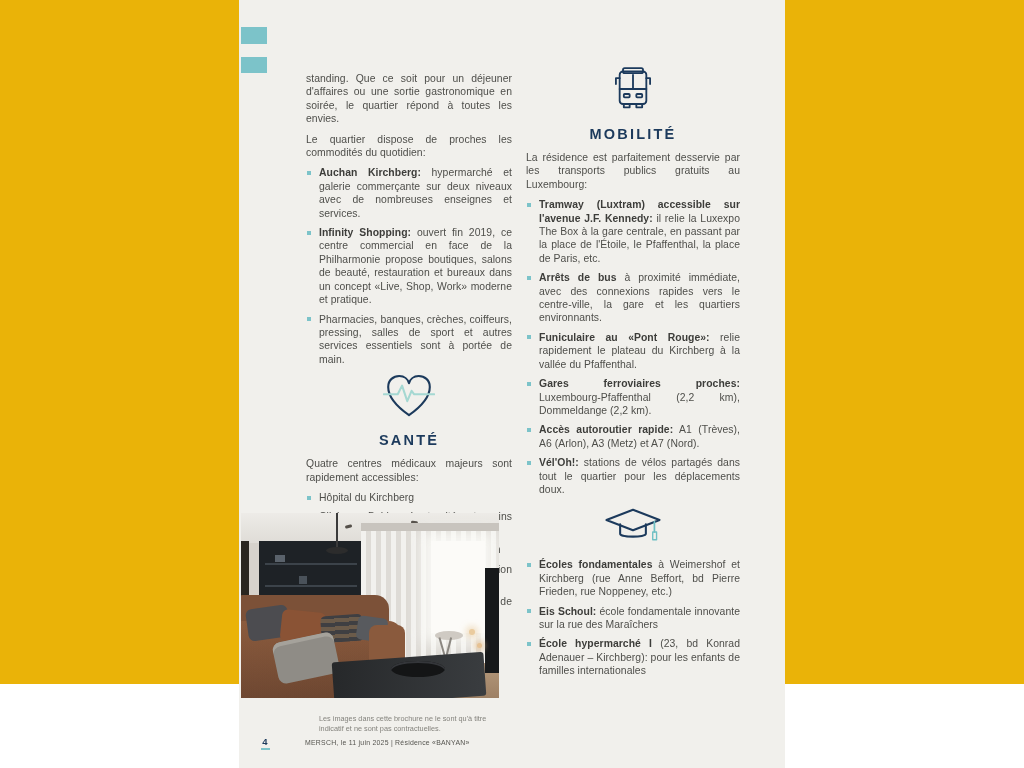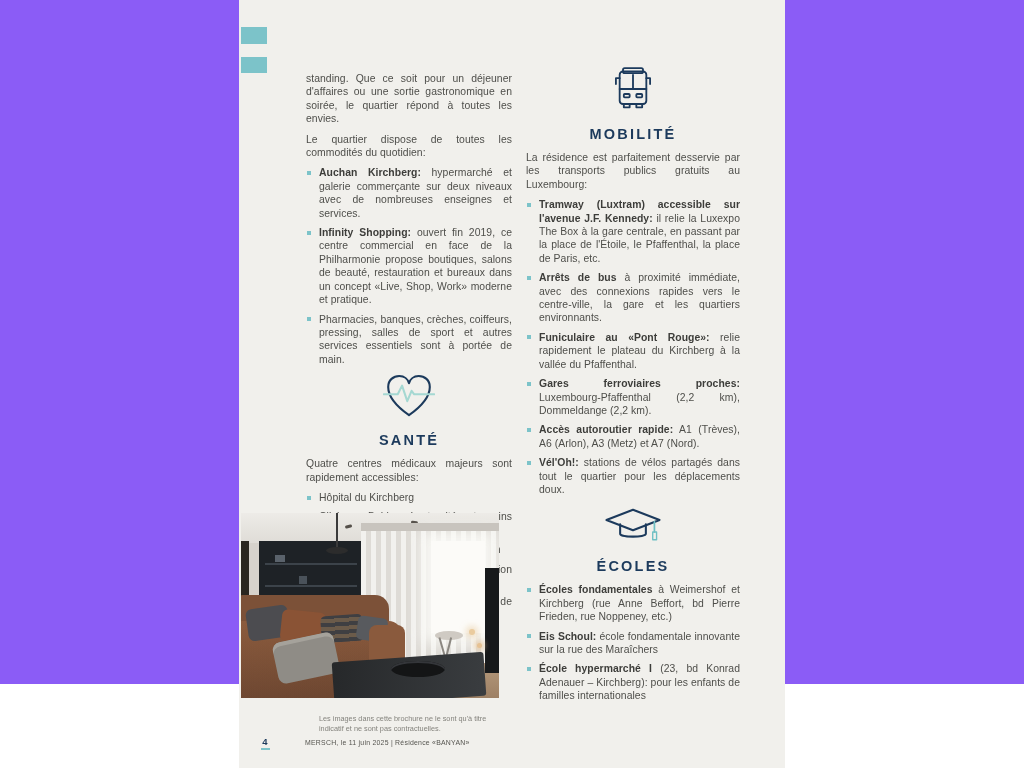--- a/index.html
+++ b/index.html
@@ -1,17 +1,17 @@
 <!DOCTYPE html>
 <html><head>
 <meta charset="utf-8">
 <style>
   html,body{margin:0;padding:0;background:#ffffff;width:1024px;height:768px;overflow:hidden;
     font-family:"Liberation Sans",sans-serif;-webkit-font-smoothing:antialiased;}
-  .canvas{position:relative;width:1024px;height:684px;background:#8b5cf6;}
+  .canvas{position:relative;width:1024px;height:684px;background:#eab308;}
   .page{position:absolute;left:239px;top:0;width:546px;height:768px;background:#f1f0ec;}
   .edge-rect{position:absolute;left:2px;width:26px;background:#7cc3c9;}
   .edge-rect.r1{top:27px;height:17px;}
   .edge-rect.r2{top:57px;height:16px;}
 
   .col{position:absolute;}
   .col.left{left:67px;top:72px;width:206px;}
   .col.right{left:287px;top:60px;width:214px;}
 
   .body{font-size:10.4px;line-height:13.4px;color:#4e4e4a;margin:0 0 7px 0;letter-spacing:.05px;}
@@ -44,21 +44,21 @@
 
 <div class="canvas">
   <div class="page">
 
     <div class="edge-rect r1"></div>
     <div class="edge-rect r2"></div>
 
     <div class="col left">
       <p class="body just">standing. Que ce soit pour un déjeuner d'affaires ou une sortie gastronomique en soirée, le quartier répond à toutes les envies.</p>
 
-      <p class="body just">Le quartier dispose de toutes les commodités du quotidien:</p>
+      <p class="body just">Le quartier dispose de proches les commodités du quotidien:</p>
 
       <ul class="bullets">
         <li class="bullet">
           <b>Auchan Kirchberg:</b><span> hypermarché et galerie commerçante sur deux niveaux avec de nombreuses enseignes et services.</span>
         </li>
         <li class="bullet">
           <b>Infinity Shopping:</b><span> ouvert fin 2019, ce centre commercial en face de la Philharmonie propose boutiques, salons de beauté, restauration et bureaux dans un concept «Live, Shop, Work» moderne et pratique.</span>
         </li>
         <li class="bullet">
           <b></b><span>Pharmacies, banques, crèches, coiffeurs, pressing, salles de sport et autres services essentiels sont à portée de main.</span>
@@ -170,21 +170,20 @@
       </ul>
 
       <div class="icon-wrap" style="margin-top:10px;">
         <svg width="60" height="40" viewBox="0 0 70 46" fill="none" stroke-linejoin="round" stroke-linecap="round">
           <polygon points="35,4 66,16 35,28 4,16" stroke="#1c3a5c" stroke-width="2.4" fill="none"></polygon>
           <path d="M20 21 L20 32 C20 36.5 50 36.5 50 32 L50 21" stroke="#1c3a5c" stroke-width="2.4" fill="none"></path>
           <path d="M60 18 L60 30" stroke="#6fc0c4" stroke-width="2"></path>
           <rect x="58" y="30" width="4.5" height="9" stroke="#6fc0c4" stroke-width="1.6" fill="none"></rect>
         </svg>
       </div>
-      <h2 class="section-title">ÉCOLES</h2>
 
       <ul class="bullets">
         <li class="bullet">
           <b>Écoles fondamentales</b><span> à Weimershof et Kirchberg (rue Anne Beffort, bd Pierre Frieden, rue Noppeney, etc.)</span>
         </li>
         <li class="bullet">
           <b>Eis Schoul:</b><span> école fondamentale innovante sur la rue des Maraîchers</span>
         </li>
         <li class="bullet">
           <b>École hypermarché I</b><span> (23, bd Konrad Adenauer – Kirchberg): pour les enfants de familles internationales</span>

